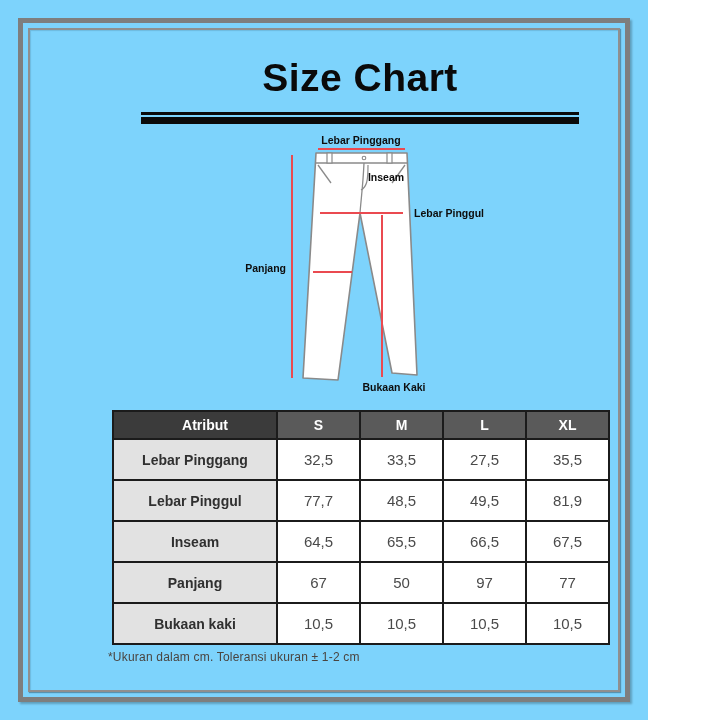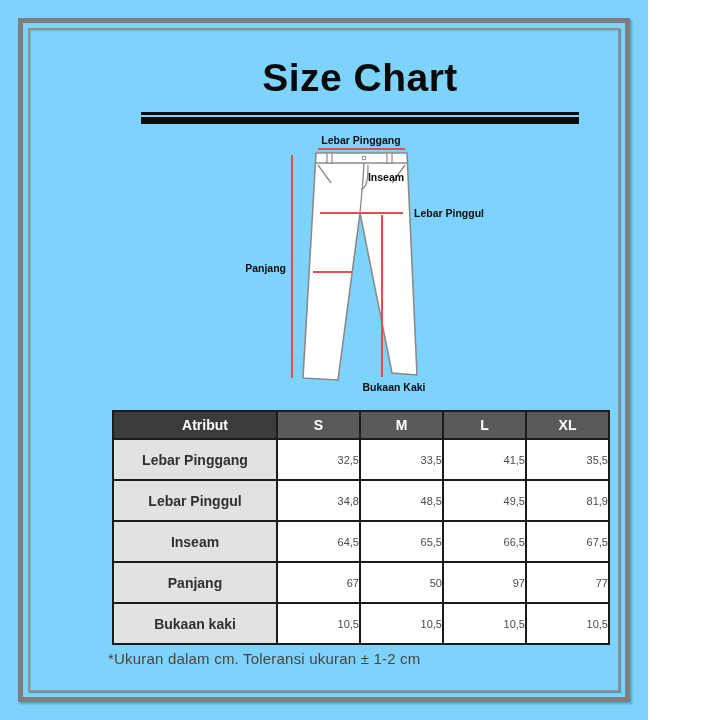--- a/index.html
+++ b/index.html
@@ -43,25 +43,25 @@
   }
   .size-table col.c-attr { width: 164px; }
   .size-table col.c-size { width: 83px; }
   .size-table thead th { height: 26px; font-size: 14px; color: #ffffff; font-weight: bold; }
   .size-table thead th.attr { background: #3b3b3b; padding-left: 20px; }
   .size-table thead th.size { background: #5a5a5a; }
   .size-table tbody th {
     background: #e2e2e2; color: #303030; font-weight: bold;
     height: 39px; font-size: 14px;
   }
-  .size-table tbody td { background: #ffffff; color: #4a4a4a; font-size: 11px; text-align: right; }
+  .size-table tbody td { background: #ffffff; color: #4a4a4a; font-size: 15px; }
 
   .footnote {
     position: absolute; left: 108px; top: 650px;
-    font-size: 15px; color: #4a443f; letter-spacing: 0.2px;
+    font-size: 12px; color: #4a443f; letter-spacing: 0.2px;
   }
 </style>
 </head>
 <body>
 
 <div class="canvas">
 
   <div class="frame-outer"></div>
   <div class="frame-inner"></div>
 
@@ -117,26 +117,26 @@
         <th class="size">M</th>
         <th class="size">L</th>
         <th class="size">XL</th>
       </tr>
     </thead>
     <tbody>
       <tr>
         <th>Lebar Pinggang</th>
         <td>32,5</td>
         <td>33,5</td>
-        <td>41,5</td>
+        <td>27,5</td>
         <td>35,5</td>
       </tr>
       <tr>
         <th>Lebar Pinggul</th>
-        <td>34,8</td>
+        <td>77,7</td>
         <td>48,5</td>
         <td>49,5</td>
         <td>81,9</td>
       </tr>
       <tr>
         <th>Inseam</th>
         <td>64,5</td>
         <td>65,5</td>
         <td>66,5</td>
         <td>67,5</td>

